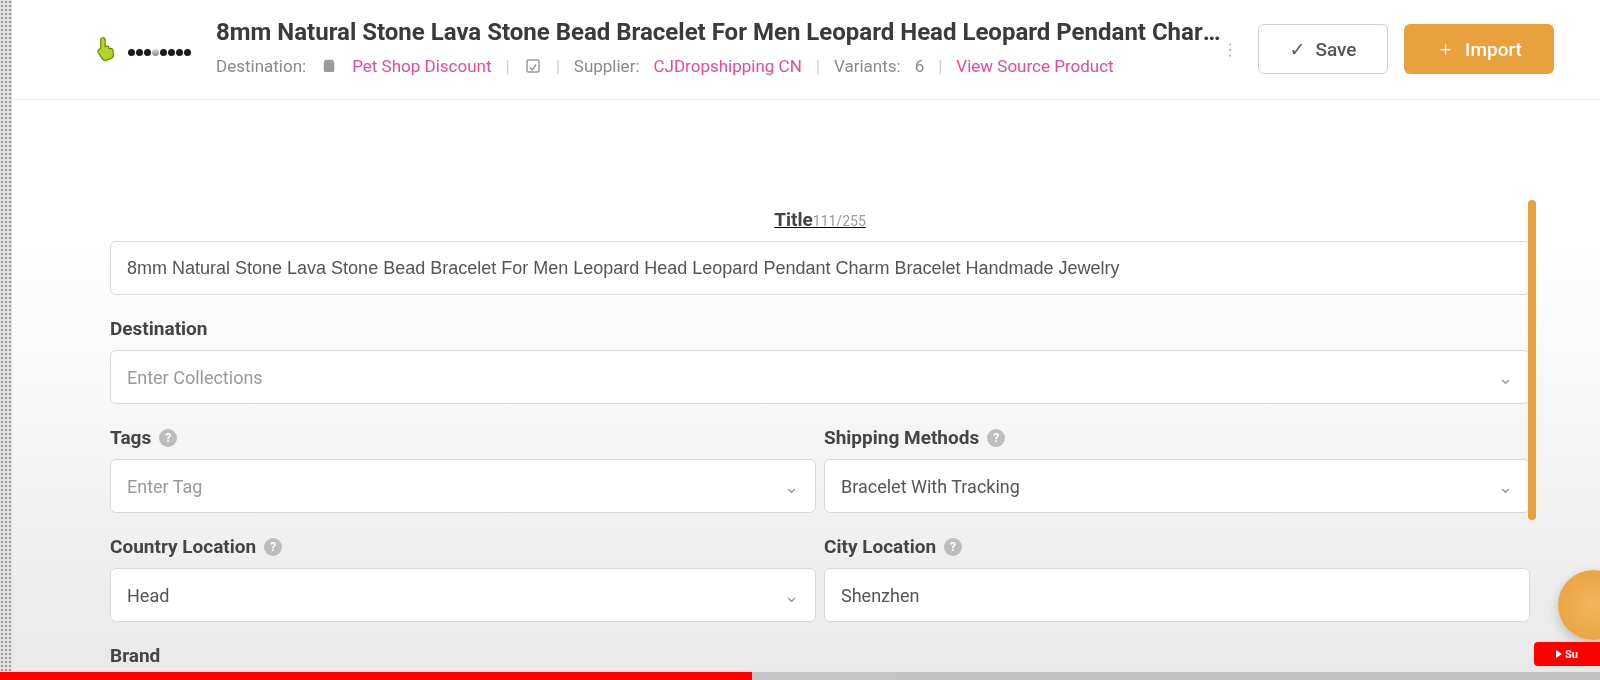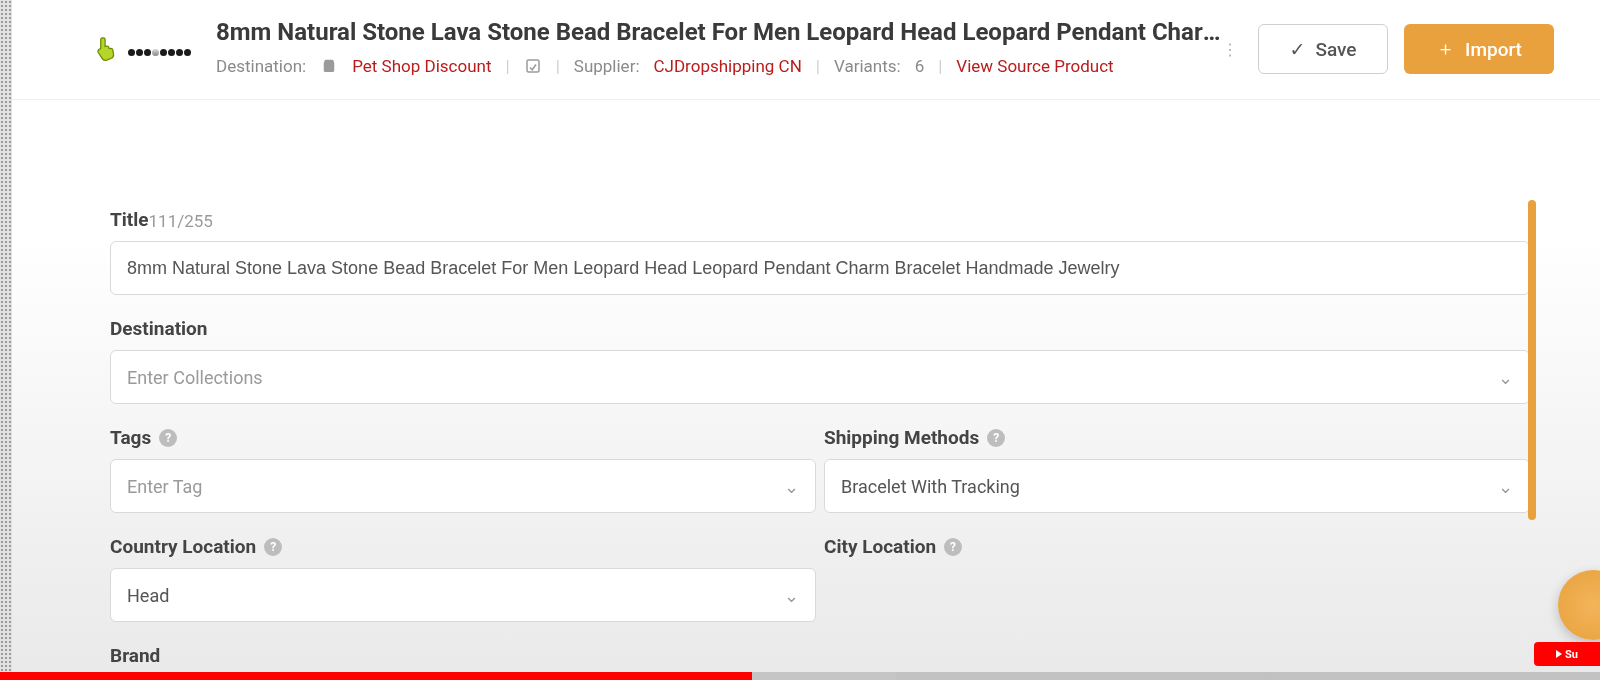--- a/index.html
+++ b/index.html
@@ -13,37 +13,37 @@
   .header { position: absolute; left: 12px; top: 0; right: 0; height: 100px; background: #fff; border-bottom: 1px solid #eee; }
   .cursor-hand { position:absolute; left: 80px; top: 34px; width: 30px; height: 30px; }
   .thumb { position:absolute; left: 108px; top: 30px; width: 78px; height: 44px; border-radius: 10px; background: #fff; display:flex; align-items:center; justify-content:center; }
   .bead-row { display:flex; gap:1px; }
   .bead { width: 7px; height: 7px; border-radius: 50%; background:#1a1a1a; }
   .bead.metal { background: linear-gradient(#d9d9d9,#888); }
   .title-block { position:absolute; left: 204px; top: 18px; right: 360px; }
   .prod-title { font-size: 24px; font-weight: 700; color: #3a3a3a; white-space: nowrap; overflow: hidden; text-overflow: ellipsis; }
   .meta-row { margin-top: 10px; display:flex; align-items:center; gap: 14px; font-size: 17px; color: #8a8a8a; }
   .meta-sep { color:#cfcfcf; }
-  .meta-link { color:#b91c1c; cursor:pointer; }
+  .meta-link { color:#ec4899; cursor:pointer; }
   .shop-icon { width:18px; height:18px; display:inline-flex; align-items:center; justify-content:center; color:#9b9b9b; }
   .header-actions { position:absolute; right: 46px; top: 24px; display:flex; align-items:center; gap: 16px; }
   .kebab { width: 24px; height: 40px; display:flex; align-items:center; justify-content:center; color:#b0b0b0; cursor:pointer; }
   .btn { height: 50px; border-radius: 6px; display:flex; align-items:center; justify-content:center; gap:10px; font-size: 19px; font-weight: 500; cursor:pointer; padding: 0 28px; }
   .btn-save { border:1px solid #cfcfcf; background:#fff; color:#555; min-width: 130px; }
   .btn-import { background:#e8a13c; color:#fff; border:none; min-width: 150px; }
   
   .tabs { position:absolute; left: 110px; right: 70px; top: 118px; height: 56px; border-bottom:1px solid #e6e6e6; display:flex; align-items:center; gap: 56px; }
   .tab { font-size: 20px; font-weight: 700; color:#555; padding: 14px 10px; cursor:pointer; position:relative; }
   .tab.active { color:#e8a13c; }
   .tab.active::after { content:""; position:absolute; left:-14px; right:-14px; bottom:-1px; height:4px; background:#e8a13c; }
   
   .form { position:absolute; left:110px; right: 70px; top: 200px; bottom: 18px; }
-  .row-head { display:flex; justify-content:flex-start; align-items:center; }
+  .row-head { display:flex; justify-content:center; align-items:center;text-decoration:underline; }
   .label { font-size: 19px; font-weight: 700; color:#444; margin-top: 8px; margin-bottom: 10px; display:flex; align-items:center; gap:8px; }
-  .counter { font-size: 17px; color:#9a9a9a; }
+  .counter { font-size: 14px; color:#9a9a9a; }
   .input, .select { width:100%; height:54px; border:1px solid #d9d9d9; border-radius:6px; background:#fff; padding: 0 16px; font-size:18px; color:#555; display:flex; align-items:center; justify-content:space-between; }
   .input input { border:none; outline:none; width:100%; font-size:18px; color:#555; background:transparent; }
   .placeholder { color:#9a9a9a; }
   .two-col { display:flex; gap: 8px; }
   .col { flex:1; }
   .chev { color:#9a9a9a; }
   .help { width:18px; height:18px; border-radius:50%; background:#bdbdbd; color:#fff; font-size:12px; display:inline-flex; align-items:center; justify-content:center; }
   .spacer { height: 14px; }
   
   .right-scroll { position:absolute; right: 64px; top: 200px; width: 8px; height: 320px; background:#e8a13c; border-radius:4px; }
@@ -174,20 +174,23 @@
         <div class="select">
           <span>Head</span>
           <span class="chev">⌄</span>
         </div>
       </div>
       <div class="col">
         <div class="label">
           <span>City Location</span>
           <span class="help">?</span>
         </div>
+        <div class="select">
+          <span>Shenzhen</span>
+        </div>
       </div>
     </div>
 
     <div class="spacer"></div>
     <div class="label" style="margin-bottom:8px">Brand</div>
   </div>
 
   <div class="right-scroll"></div>
 
   <div class="chat-fab"></div>

